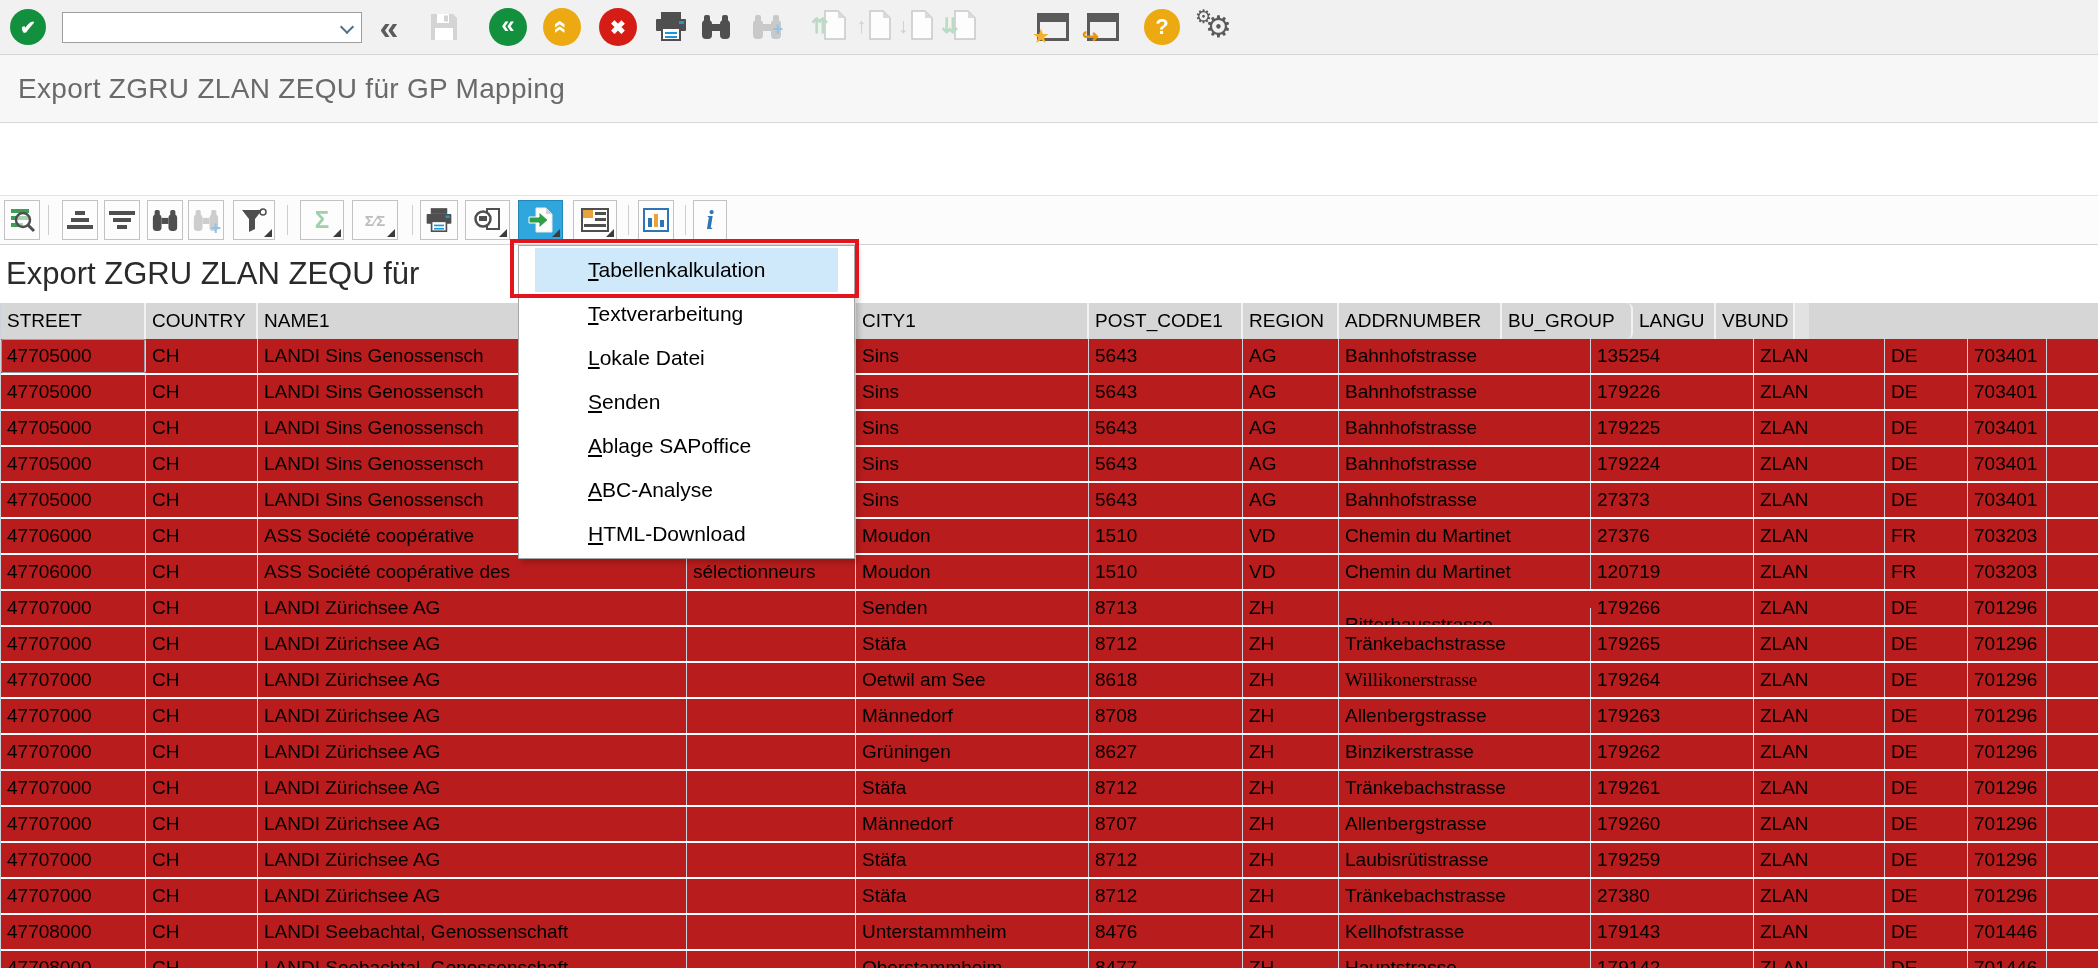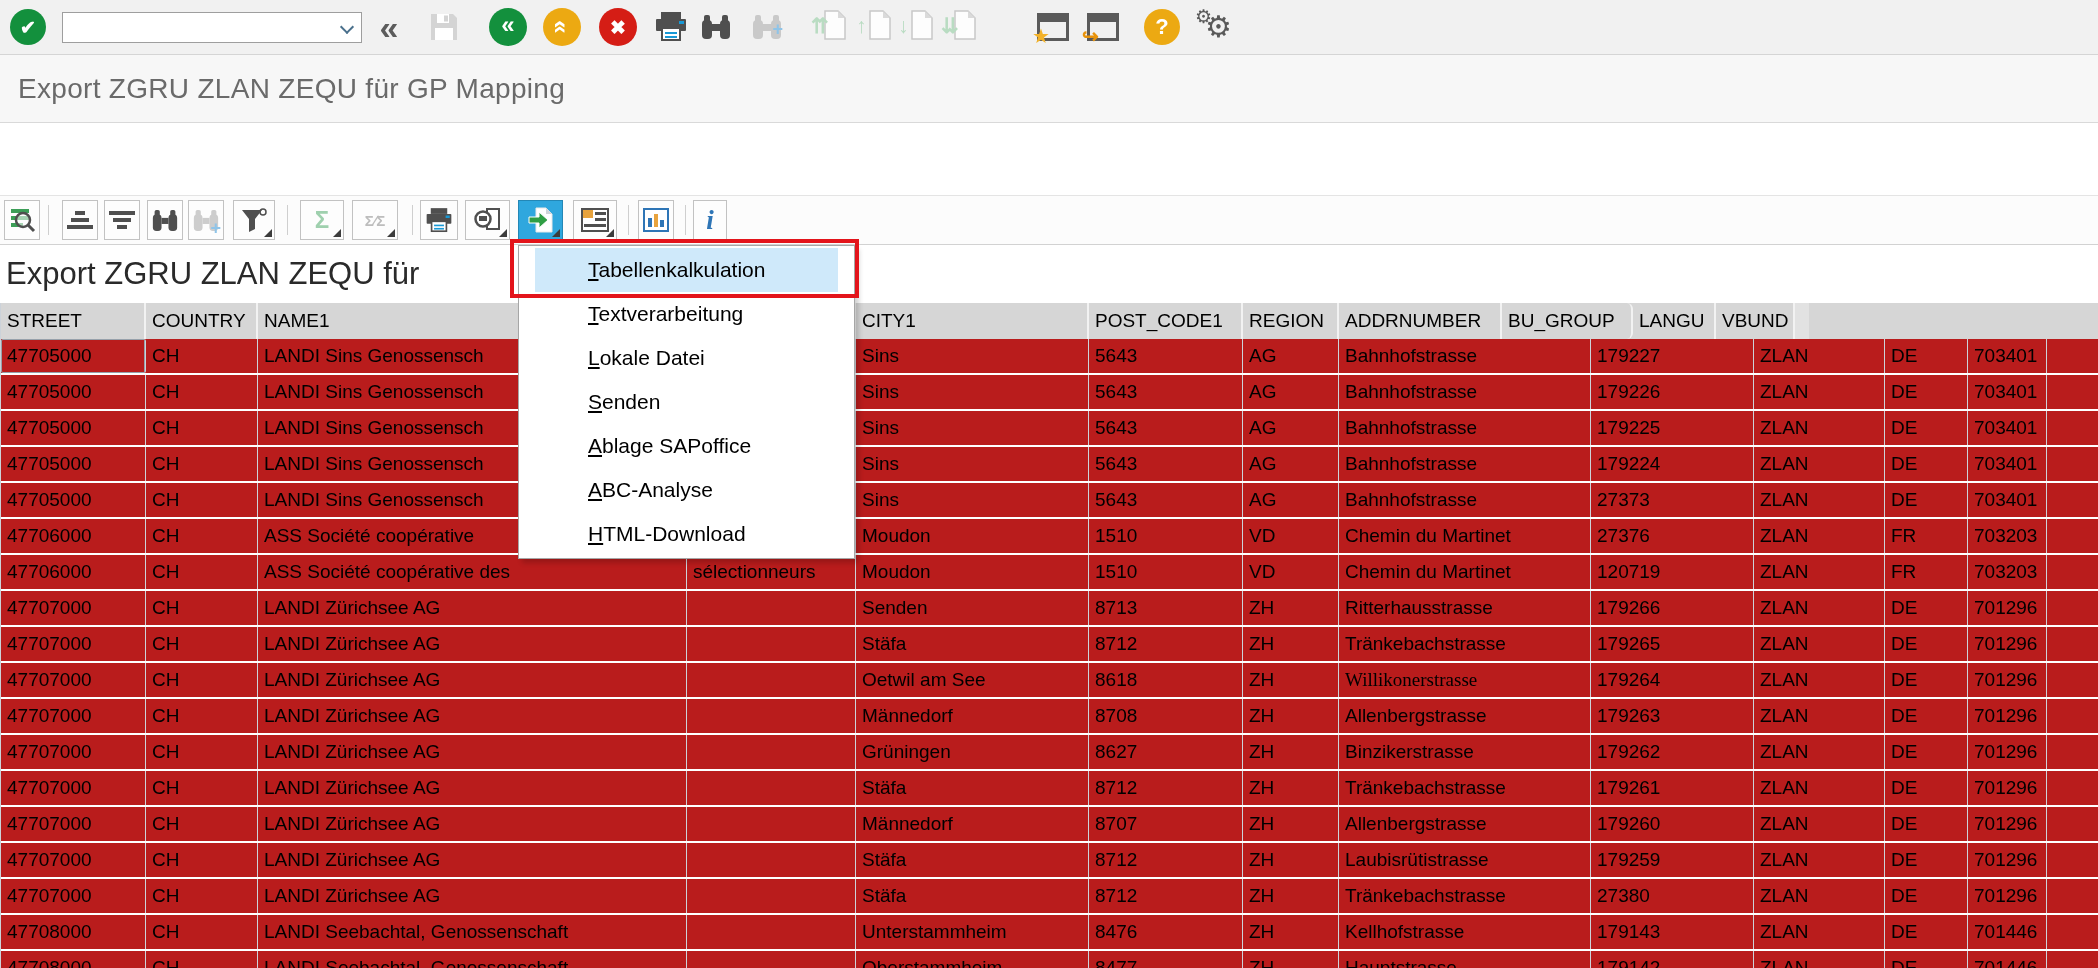--- a/index.html
+++ b/index.html
@@ -317,21 +317,21 @@
   <div id="gridBody">
       <div class="grid-row">
         <div class="cell cursor" style="width: 145px;">47705000</div>
         <div class="cell" style="width: 112px;">CH</div>
         <div class="cell" style="width: 429px;">LANDI Sins Genossensch</div>
         <div class="cell" style="width: 169px;"></div>
         <div class="cell" style="width: 233px;">Sins</div>
         <div class="cell" style="width: 154px;">5643</div>
         <div class="cell" style="width: 96px;">AG</div>
         <div class="cell" style="width: 252px;">Bahnhofstrasse</div>
-        <div class="cell" style="width: 163px;">179227</div>
+        <div class="cell" style="width: 163px;">135254</div>
         <div class="cell" style="width: 131px;">ZLAN</div>
         <div class="cell" style="width: 83px;">DE</div>
         <div class="cell" style="width: 79px;">703401</div>
       </div>
       <div class="grid-row">
         <div class="cell" style="width: 145px;">47705000</div>
         <div class="cell" style="width: 112px;">CH</div>
         <div class="cell" style="width: 429px;">LANDI Sins Genossensch</div>
         <div class="cell" style="width: 169px;"></div>
         <div class="cell" style="width: 233px;">Sins</div>
@@ -414,21 +414,21 @@
         <div class="cell" style="width: 79px;">703203</div>
       </div>
       <div class="grid-row">
         <div class="cell" style="width: 145px;">47707000</div>
         <div class="cell" style="width: 112px;">CH</div>
         <div class="cell" style="width: 429px;">LANDI Zürichsee AG</div>
         <div class="cell" style="width: 169px;"></div>
         <div class="cell" style="width: 233px;">Senden</div>
         <div class="cell" style="width: 154px;">8713</div>
         <div class="cell" style="width: 96px;">ZH</div>
-        <div class="cell" style="width: 252px;">Ritterhausstrasse</div>
+        <div class="cell" style="width: 252px; margin-top: 17px;">Ritterhausstrasse</div>
         <div class="cell" style="width: 163px;">179266</div>
         <div class="cell" style="width: 131px;">ZLAN</div>
         <div class="cell" style="width: 83px;">DE</div>
         <div class="cell" style="width: 79px;">701296</div>
       </div>
       <div class="grid-row">
         <div class="cell" style="width: 145px;">47707000</div>
         <div class="cell" style="width: 112px;">CH</div>
         <div class="cell" style="width: 429px;">LANDI Zürichsee AG</div>
         <div class="cell" style="width: 169px;"></div>

